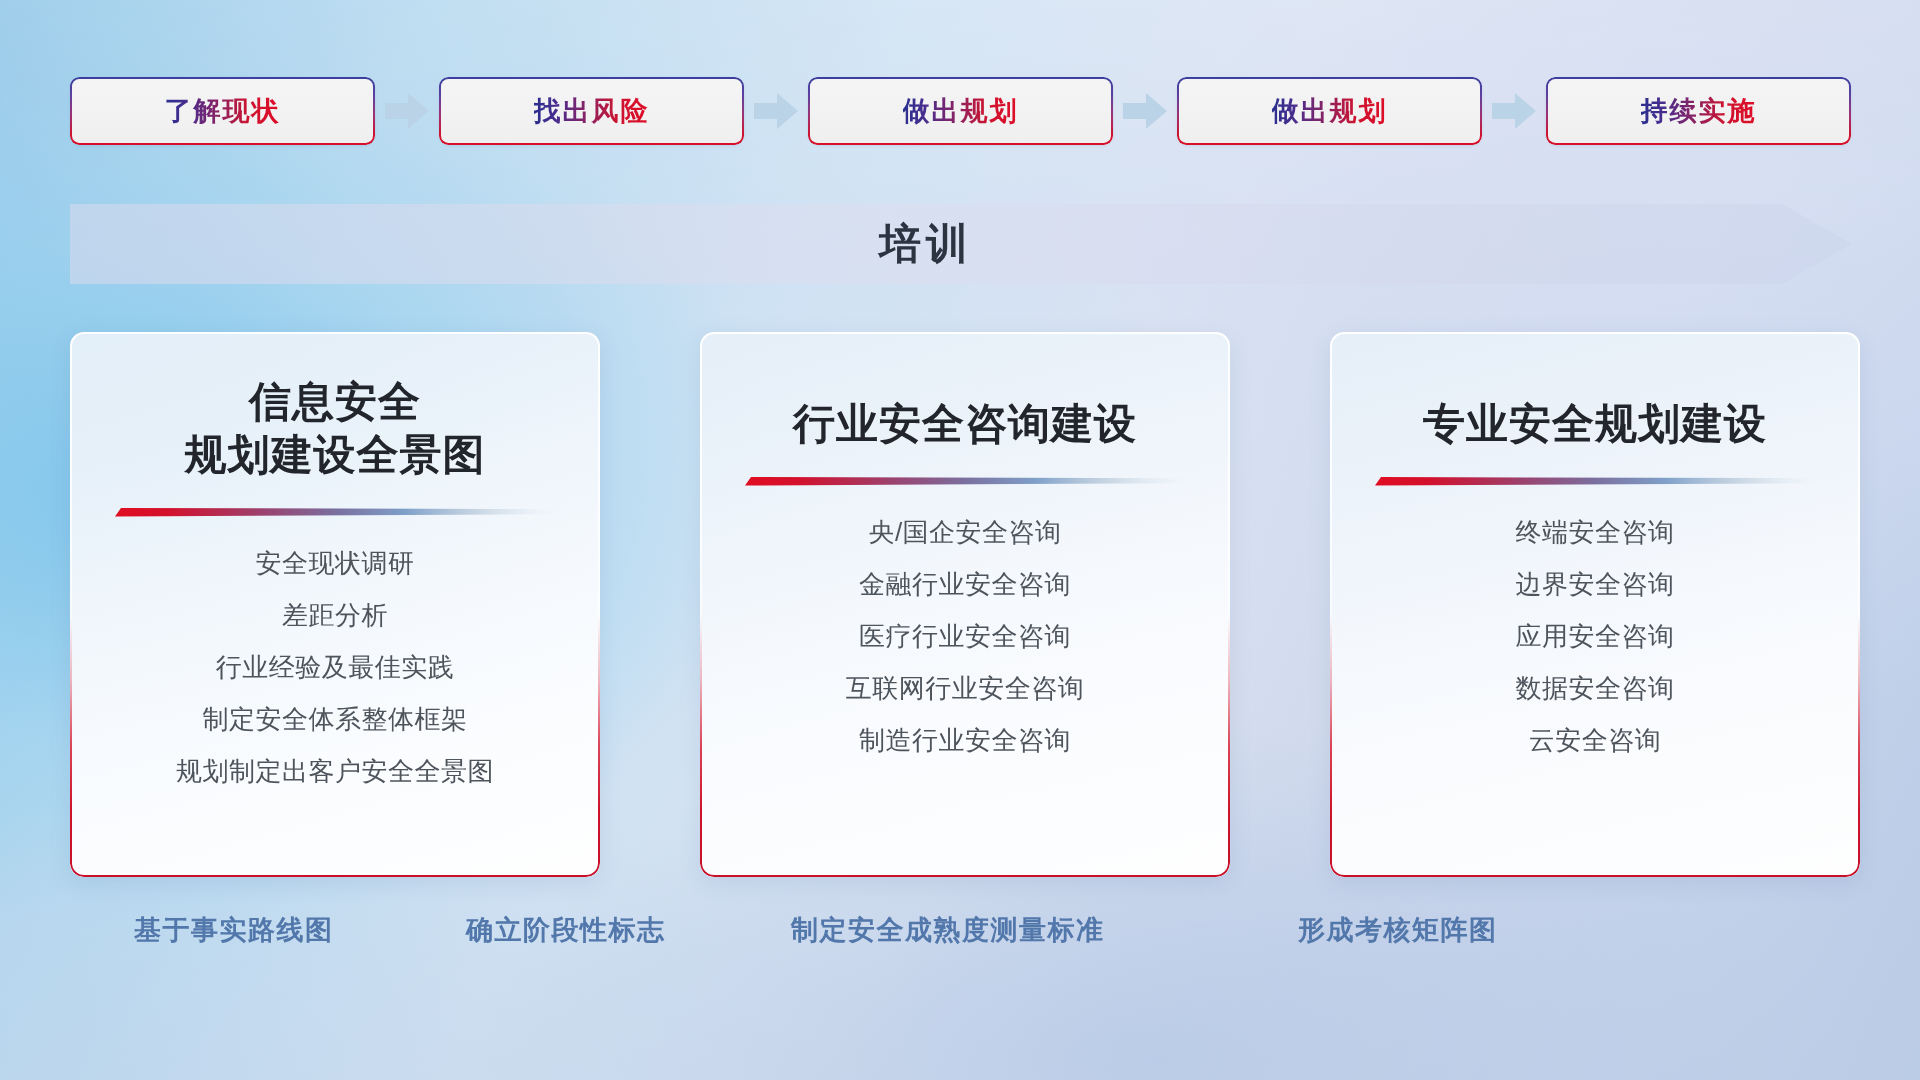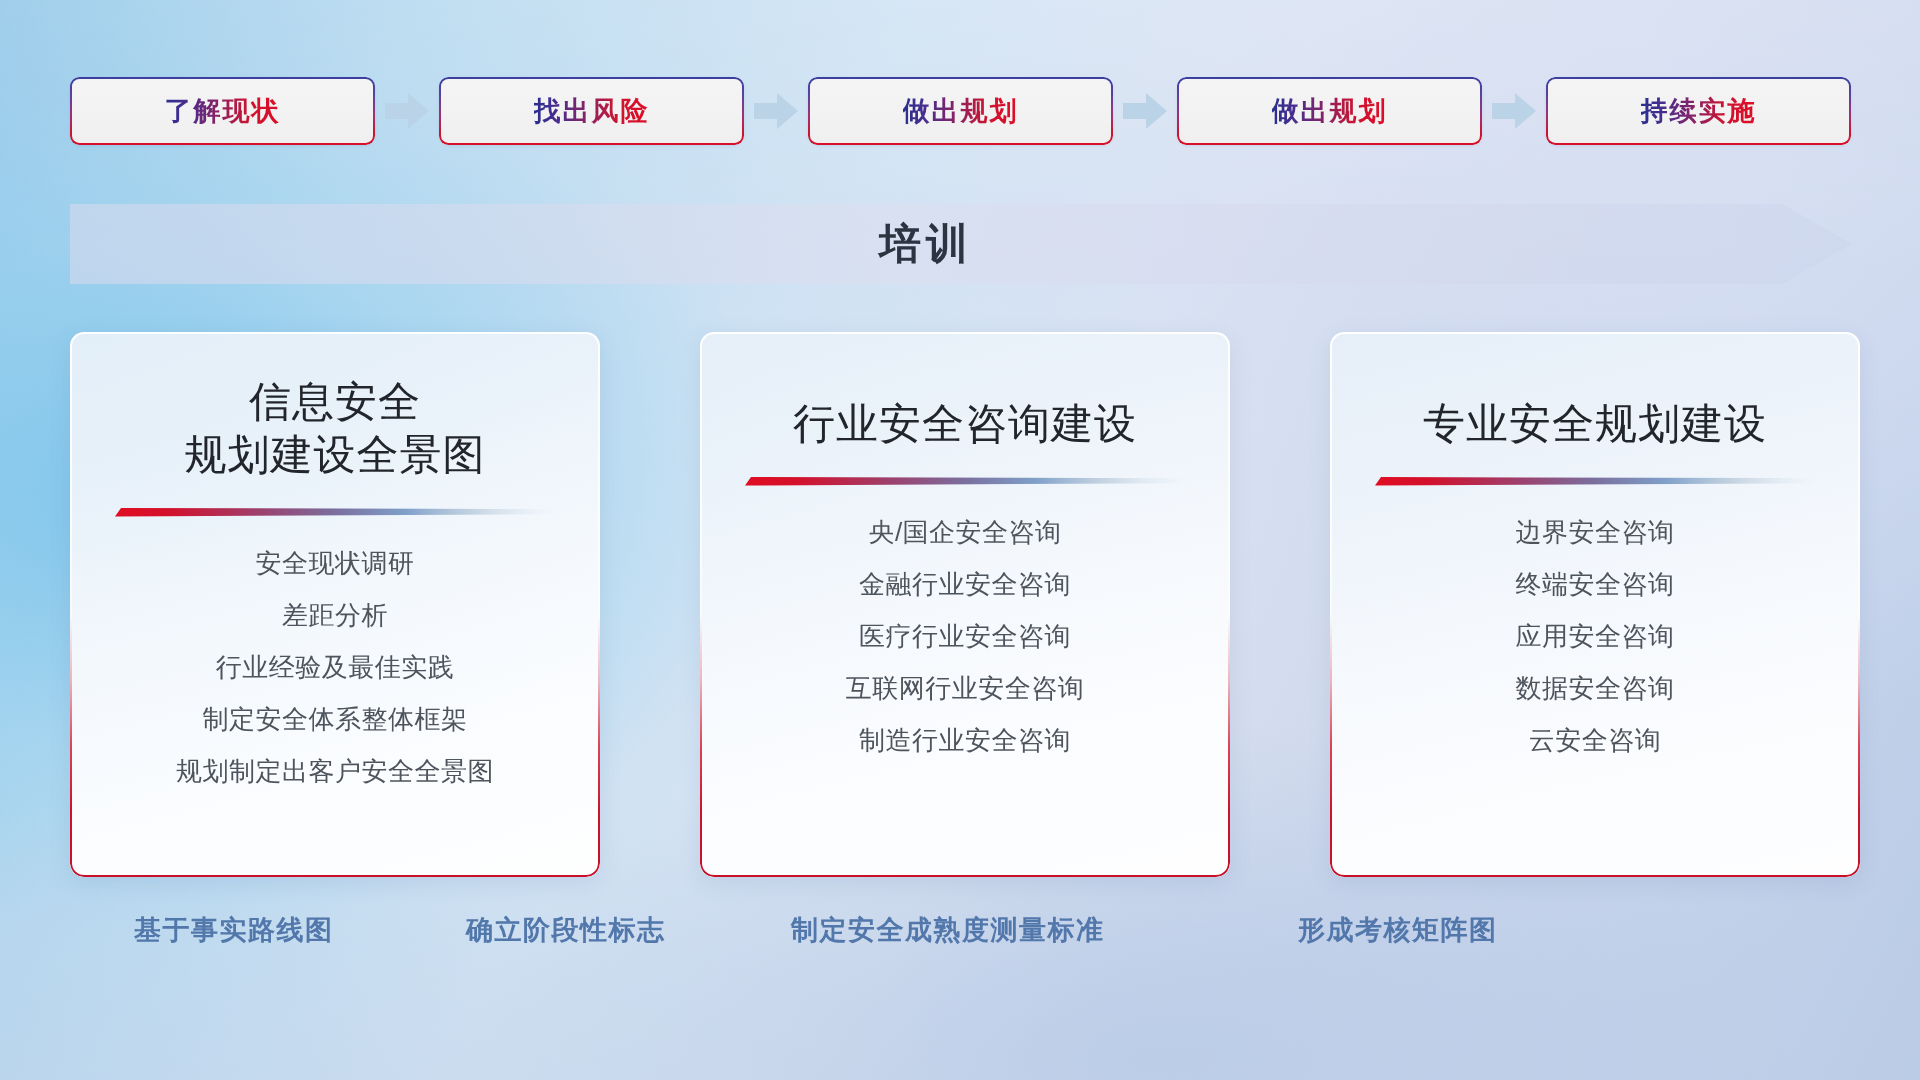--- a/index.html
+++ b/index.html
@@ -102,21 +102,21 @@
       rgba(210,20,45,.30) 64%,
       rgba(210,20,45,.80) 76%,
       rgba(205,18,42,1) 88%,
       rgba(200,16,40,1) 100%);
     -webkit-mask:linear-gradient(#000 0 0) content-box,linear-gradient(#000 0 0);
     -webkit-mask-composite:xor;mask-composite:exclude;pointer-events:none;z-index:4;
   }
   .card-inner{position:relative;z-index:6;height:100%;display:flex;flex-direction:column;align-items:center;}
   .card-title{
     margin-top:44px;text-align:center;color:#22262c;
-    font-size:42px;font-weight:400;line-height:1.26;letter-spacing:1px;
+    font-size:42px;font-weight:700;line-height:1.26;letter-spacing:1px;
     white-space:pre-line;
   }
   .card-title.one{margin-top:66px;}
   .divider-wrap{width:100%;display:flex;justify-content:center;}
   .divider{position:relative;width:440px;height:16px;margin-top:22px;}
   .divider svg{display:block;width:440px;height:16px;}
   .card-list{margin-top:30px;width:100%;text-align:center;}
   .card-list .li{
     font-size:26px;color:#4e545c;line-height:1;margin-bottom:26px;letter-spacing:.5px;
   }
@@ -262,22 +262,22 @@
                     <stop offset="0.66" stop-color="#7fa0c9"></stop>
                     <stop offset="0.82" stop-color="#b9cada" stop-opacity="0.75"></stop>
                     <stop offset="1" stop-color="#dde6ef" stop-opacity="0.05"></stop>
                   </linearGradient>
                 </defs>
                 <path d="M6 4 L440 5.2 L440 10.2 L0 12.5 Z" fill="url(#dg2)"></path>
               </svg>
             </div>
           </div>
           <div class="card-list">
+            <div class="li">终端安全咨询</div>
             <div class="li">边界安全咨询</div>
-            <div class="li">终端安全咨询</div>
             <div class="li">应用安全咨询</div>
             <div class="li">数据安全咨询</div>
             <div class="li">云安全咨询</div>
           </div>
         </div>
       </div>
     </div>
 
   <div id="captions">
       <div class="cap c0">基于事实路线图</div>

